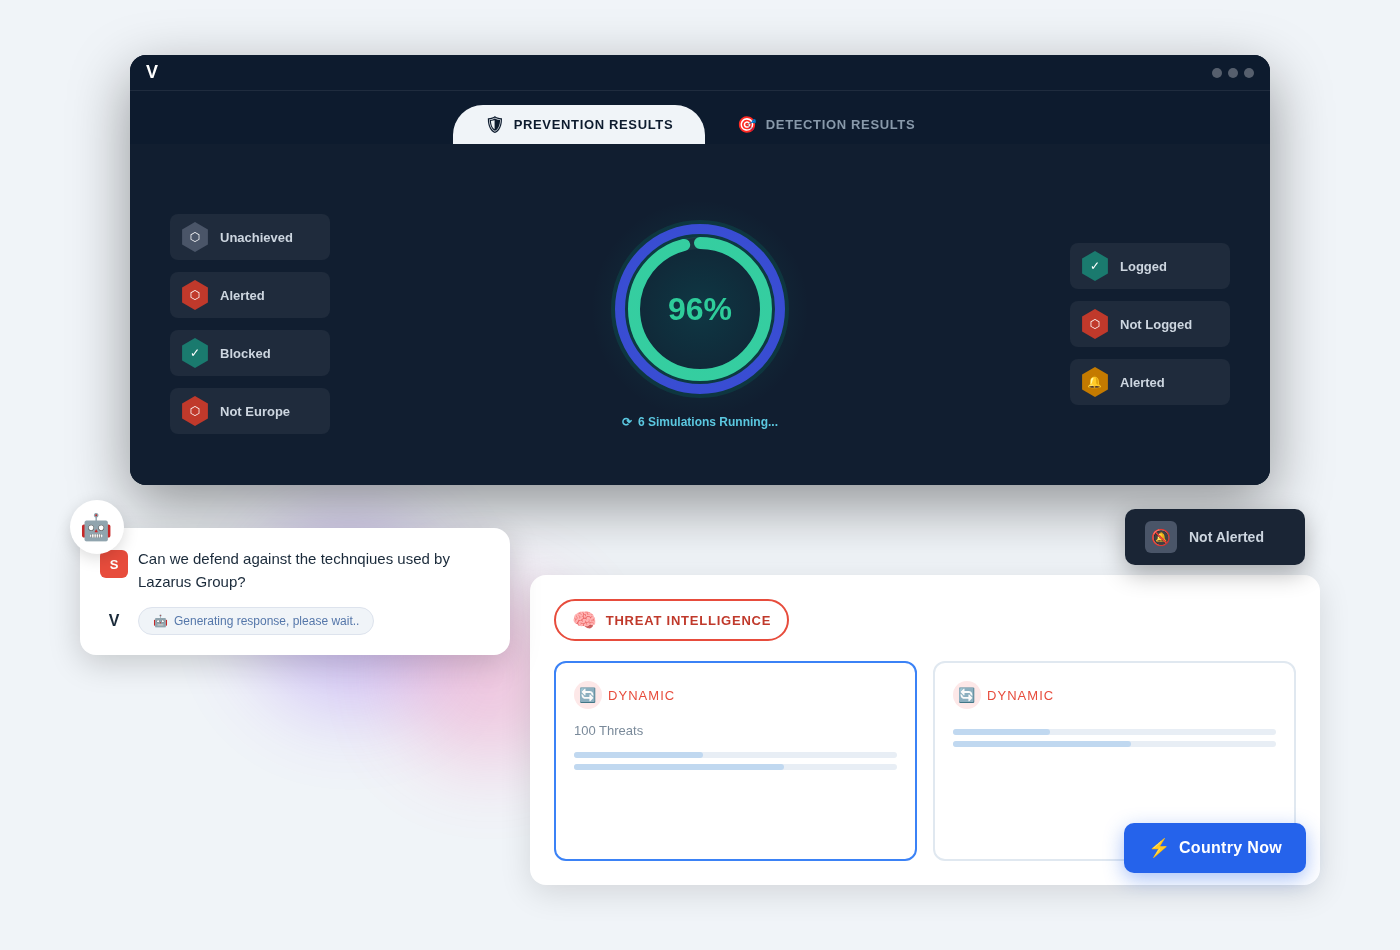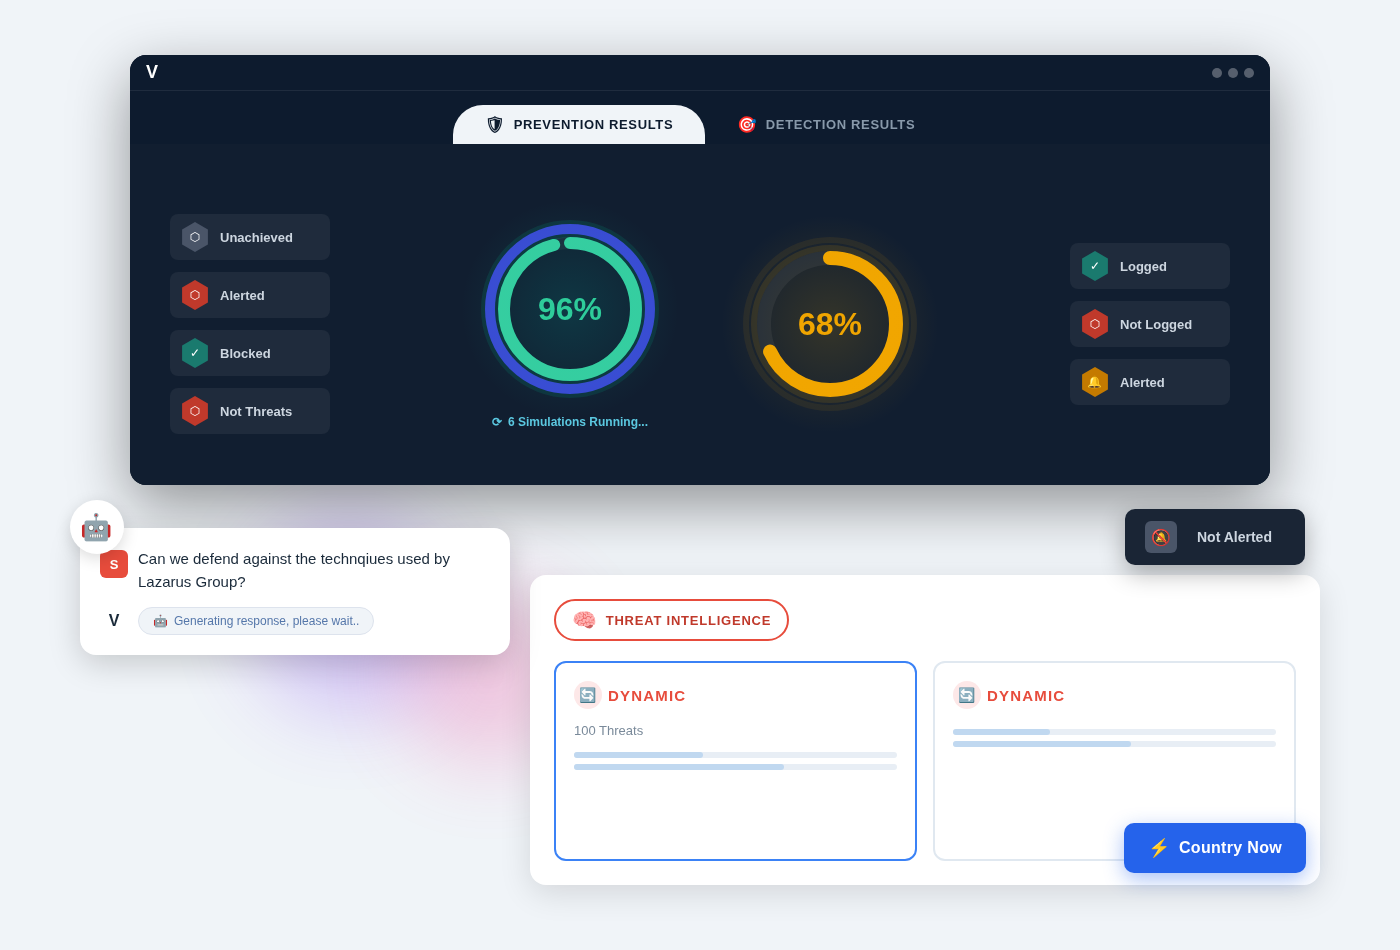--- a/index.html
+++ b/index.html
@@ -339,21 +339,20 @@
       display: flex;
       align-items: center;
       justify-content: center;
       font-size: 16px;
     }
 
     .not-alerted-label {
       color: #cdd6e0;
       font-size: 14px;
       font-weight: 600;
-      margin-left: 8px;
     }
 
     
     .threat-panel {
       position: absolute;
       bottom: 30px;
       left: 480px;
       right: 30px;
       background: white;
       border-radius: 16px;
@@ -417,22 +416,22 @@
       background: #fde8e8;
       border-radius: 50%;
       display: flex;
       align-items: center;
       justify-content: center;
       font-size: 14px;
     }
 
     .dynamic-label {
       color: #e74c3c;
-      font-size: 15px;
-      font-weight: 700;
+      font-size: 13px;
+      font-weight: 400;
       letter-spacing: 0.08em;
     }
 
     .card-title {
       font-size: 15px;
       font-weight: 700;
       color: #1a2a3a;
       margin-bottom: 10px;
       line-height: 1.4;
     }
@@ -553,21 +552,21 @@
         <div class="legend-item">
           <div class="hex-icon hex-teal">
             <span style="color:white;font-size:12px;">✓</span>
           </div>
           <span class="legend-label">Blocked</span>
         </div>
         <div class="legend-item">
           <div class="hex-icon hex-red2">
             <span style="color:white;font-size:12px;">⬡</span>
           </div>
-          <span class="legend-label">Not Threats</span>
+          <span class="legend-label">Not Europe</span>
         </div>
       </div>
 
       <div class="charts-area">
 
         <div class="chart-wrapper">
           <div class="chart-glow">
             <svg class="donut" viewBox="0 0 180 180">
 
               <circle cx="90" cy="90" r="80" fill="none" stroke="rgba(0,200,150,0.12)" stroke-width="18"></circle>
@@ -579,33 +578,20 @@
               <circle cx="90" cy="90" r="66" fill="none" stroke="rgba(255,255,255,0.05)" stroke-width="12"></circle>
             </svg>
             <div class="chart-center teal">96%</div>
           </div>
           <div class="simulations-text">
             <span>⟳</span>
             <span>6 Simulations Running...</span>
           </div>
         </div>
 
-        <div class="chart-wrapper">
-          <div class="chart-glow orange">
-            <svg class="donut" viewBox="0 0 180 180">
-
-              <circle cx="90" cy="90" r="84" fill="none" stroke="rgba(240,165,0,0.08)" stroke-width="6"></circle>
-              <circle cx="90" cy="90" r="76" fill="none" stroke="rgba(240,165,0,0.12)" stroke-width="6"></circle>
-
-              <circle cx="90" cy="90" r="66" fill="none" stroke="rgba(255,255,255,0.06)" stroke-width="14"></circle>
-              <circle cx="90" cy="90" r="66" fill="none" stroke="#f0a500" stroke-width="14" stroke-dasharray="282 415" stroke-dashoffset="0" stroke-linecap="round" transform="rotate(-90 90 90)"></circle>
-            </svg>
-            <div class="chart-center orange">68%</div>
-          </div>
-        </div>
       </div>
 
       <div class="legend-right">
         <div class="legend-item-right">
           <div class="hex-icon hex-teal">
             <span style="color:white;font-size:12px;">✓</span>
           </div>
           <span class="legend-label">Logged</span>
         </div>
         <div class="legend-item-right">

